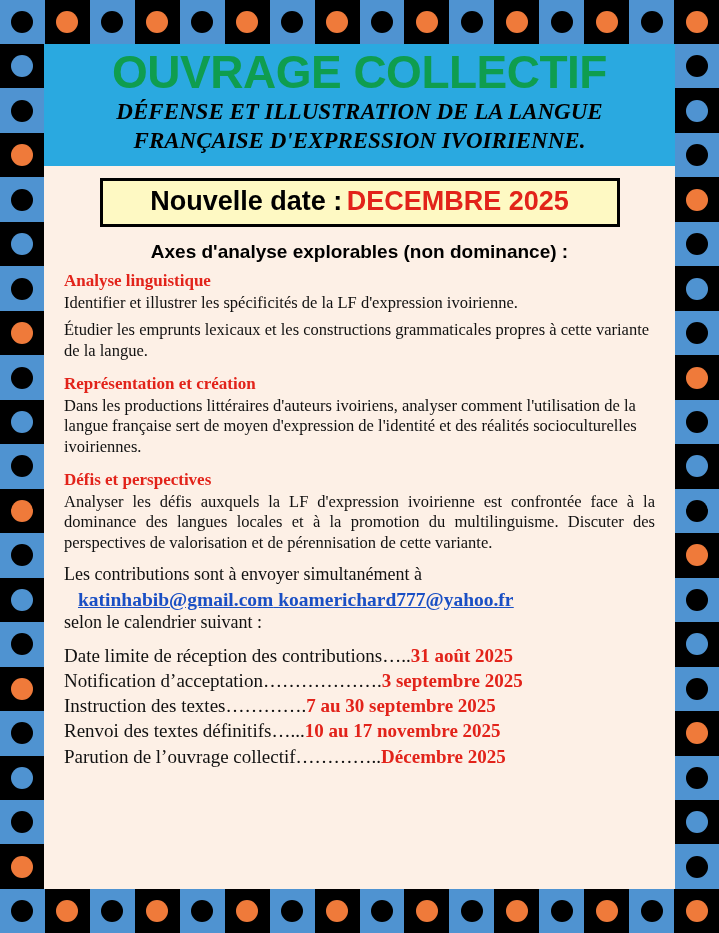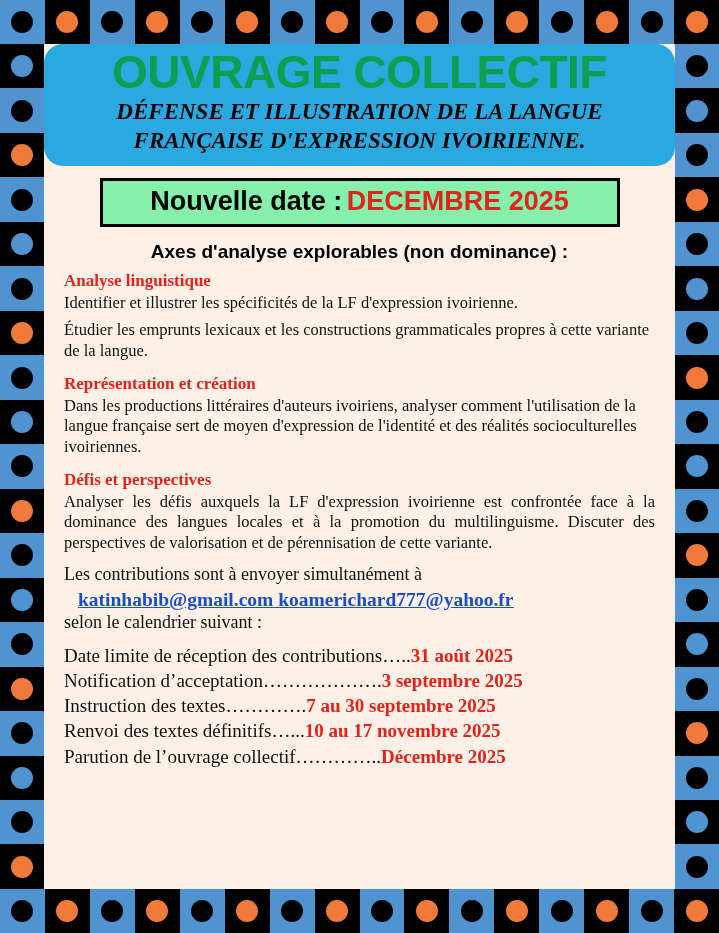--- a/index.html
+++ b/index.html
@@ -61,21 +61,20 @@
     height: 845px;
     background: #fdf0e6;
     box-sizing: border-box;
     overflow: hidden;
   }
 
   .header-band {
     background: #2aa9e0;
     padding: 4px 6px 10px 6px;
     box-sizing: border-box;
-    border-radius: 19px;
   }
 
   .main-title {
     font-family: "Liberation Sans", sans-serif;
     font-weight: bold;
     font-size: 46px;
     color: #0f9d4f;
     text-align: center;
     letter-spacing: -0.5px;
     line-height: 1.05;
@@ -90,21 +89,21 @@
     color: #000000;
     text-align: center;
     line-height: 1.25;
     margin: 0;
   }
 
   .date-box {
     margin: 12px auto 0 auto;
     width: 520px;
     border: 3px solid #000;
-    background: #86efac;
+    background: #fef9c3;
     text-align: center;
     padding: 5px 0 7px 0;
     box-sizing: border-box;
   }
   .date-box .lbl {
     font-size: 27px;
     font-weight: bold;
     color: #000;
   }
   .date-box .val {

